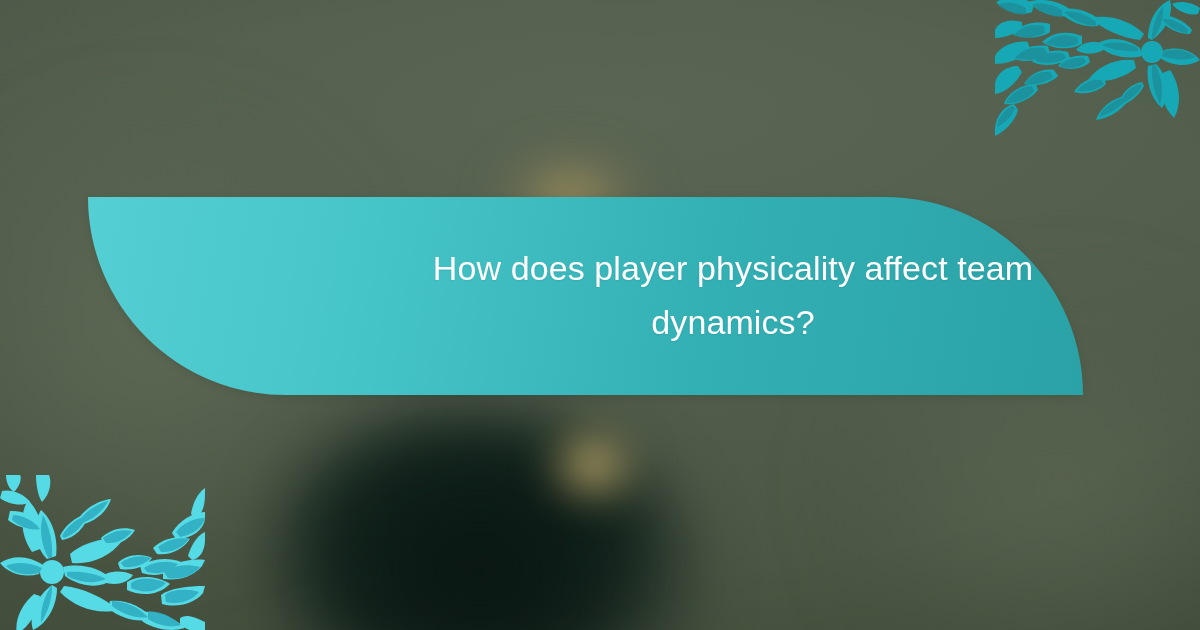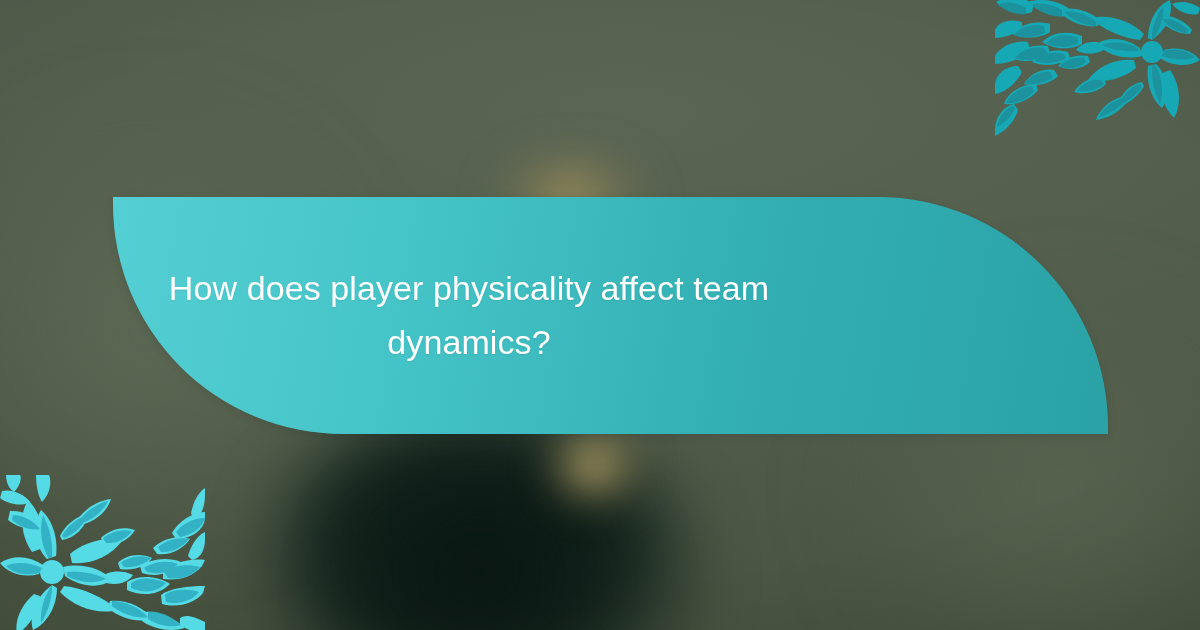--- a/index.html
+++ b/index.html
@@ -113,30 +113,30 @@
     bottom: 0;
     width: 205px;
     height: 155px;
   }
 
   .ornament svg { display: block; width: 100%; height: 100%; }
 
   
   .banner {
     position: absolute;
-    left: 113px;
+    left: 88px;
     top: 197px;
     width: 995px;
-    height: 237px;
+    height: 198px;
     background: linear-gradient(100deg, #54cfd3 0%, #46c5c9 28%, #33b0b4 62%, #2aa2a6 100%);
     border-radius: 0px 230px 0px 230px;
     box-shadow: 0 2px 10px rgba(0,0,0,0.10);
     display: flex;
     align-items: center;
-    justify-content: flex-start;
+    justify-content: flex-end;
   }
 
   .banner-text {
     width: 700px;
     margin: 0;
     padding: 0 0 0 6px;
     text-align: center;
     color: #ffffff;
     font-size: 34px;
     font-weight: 400;

